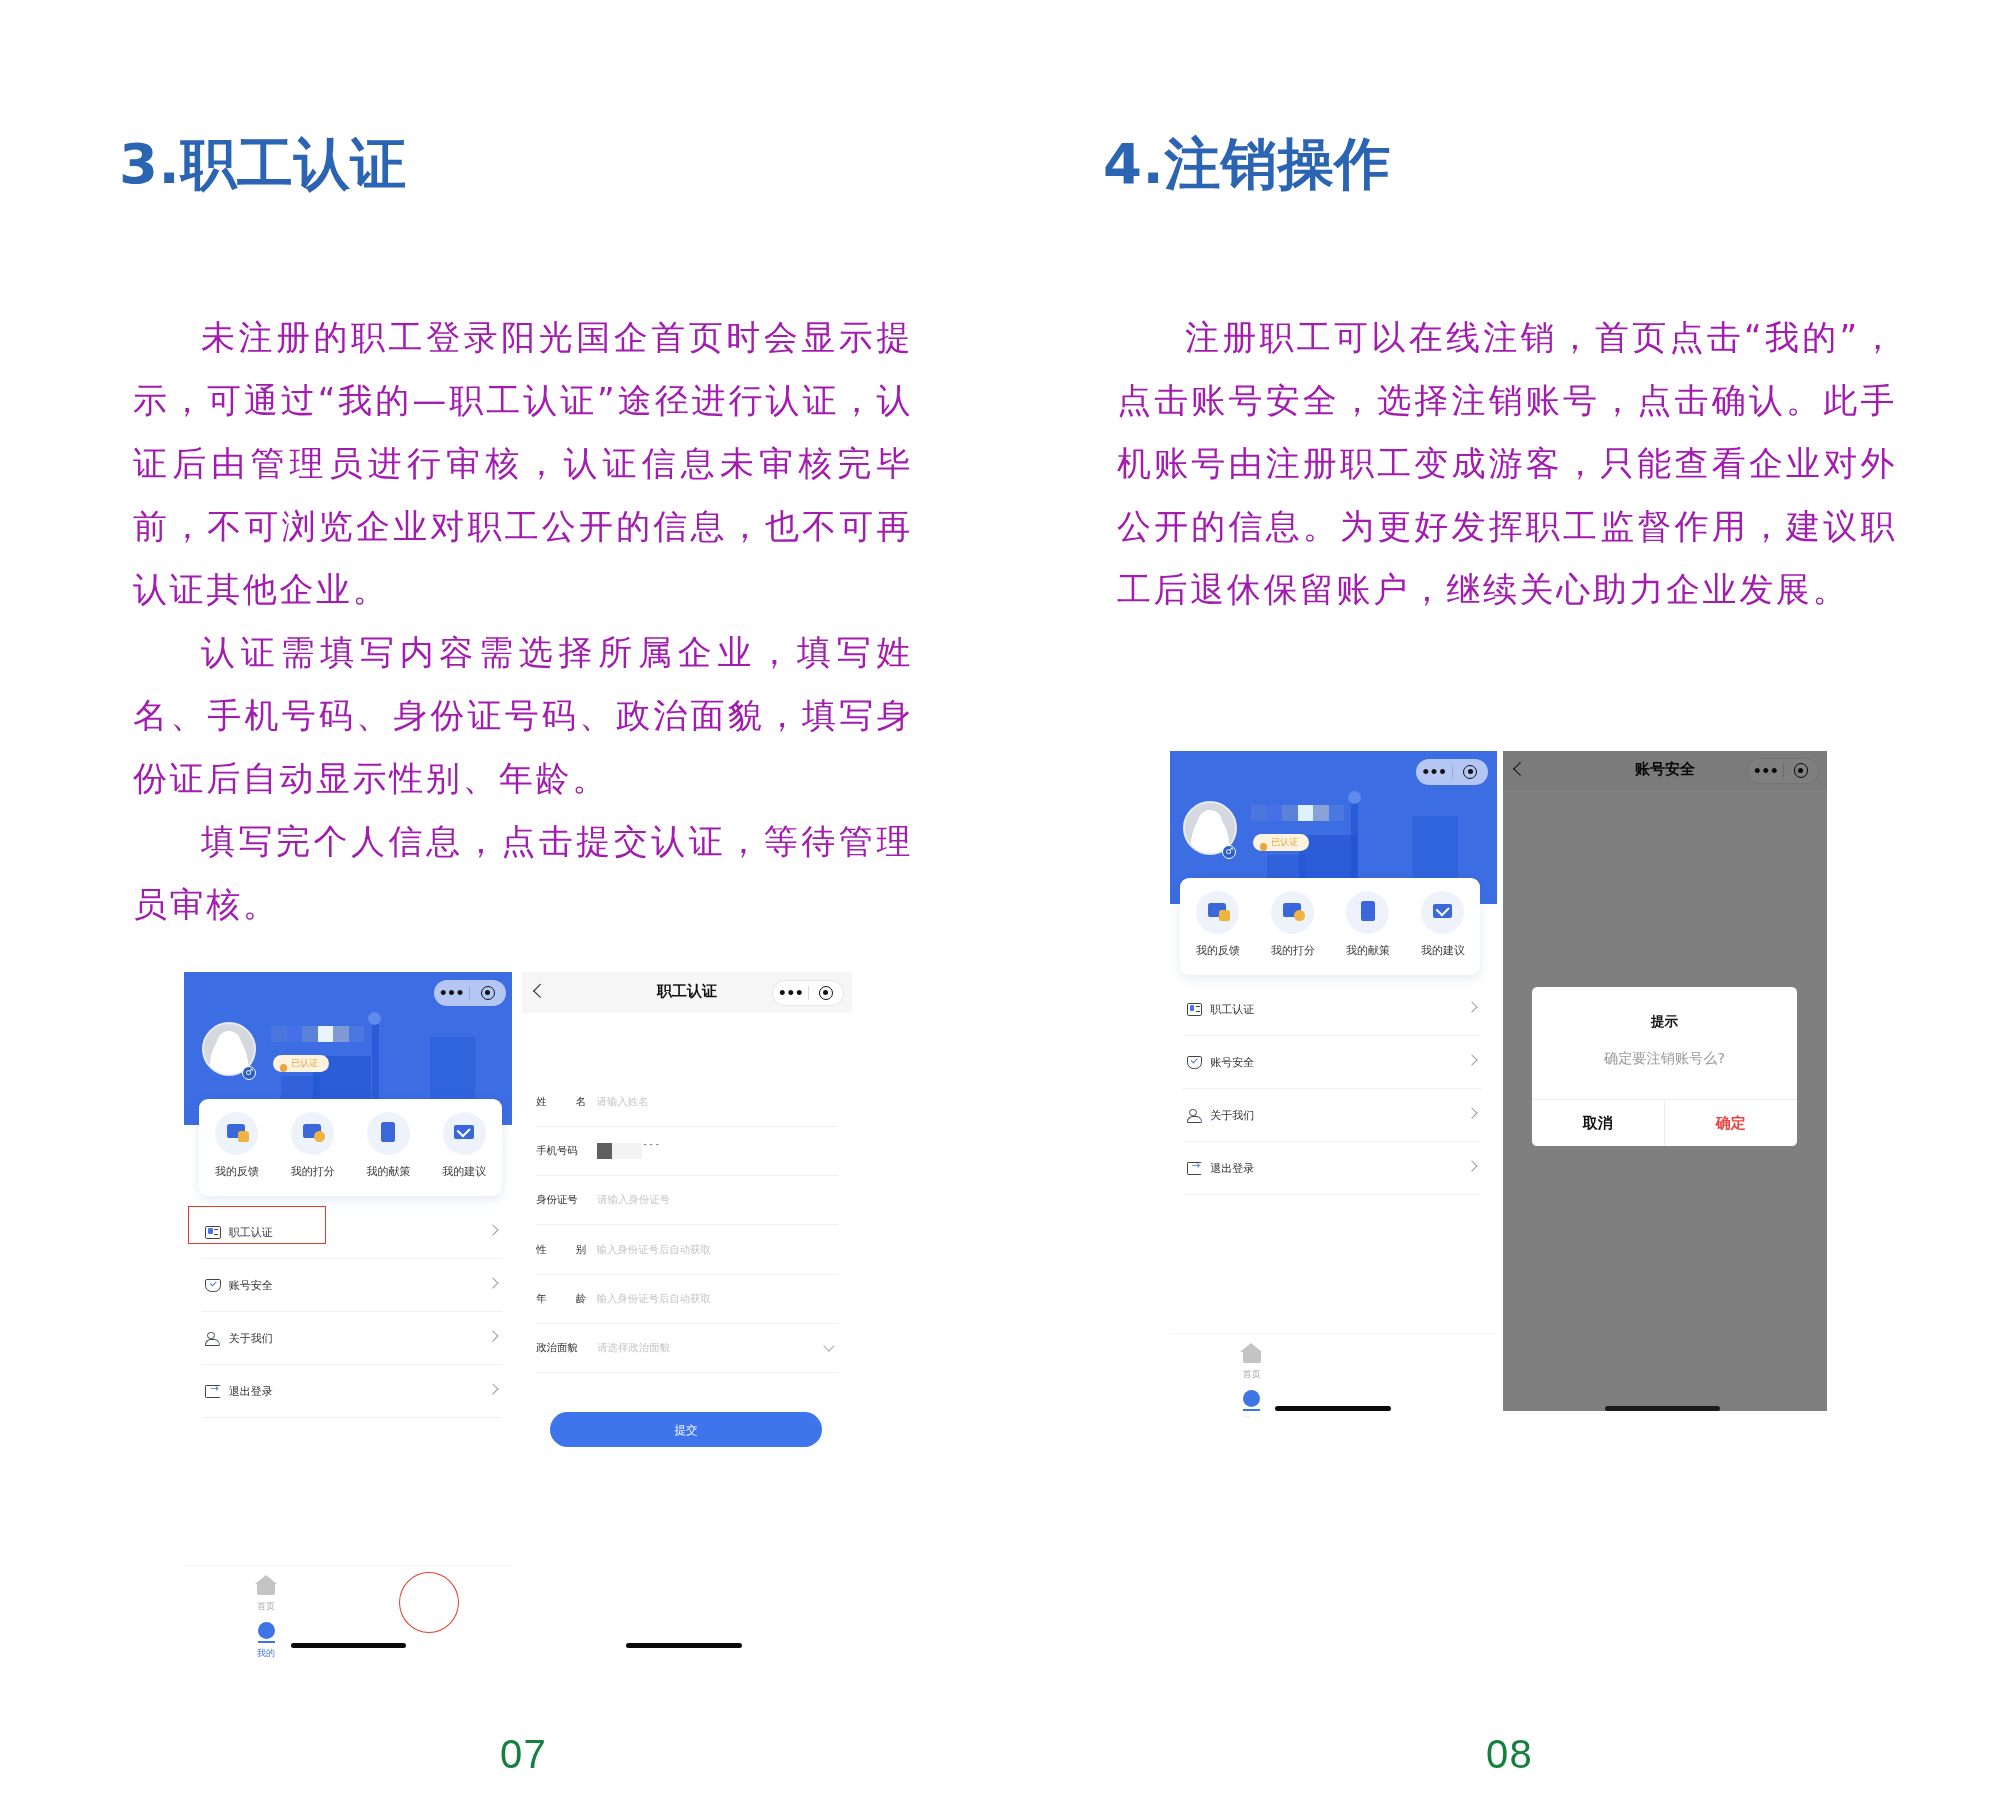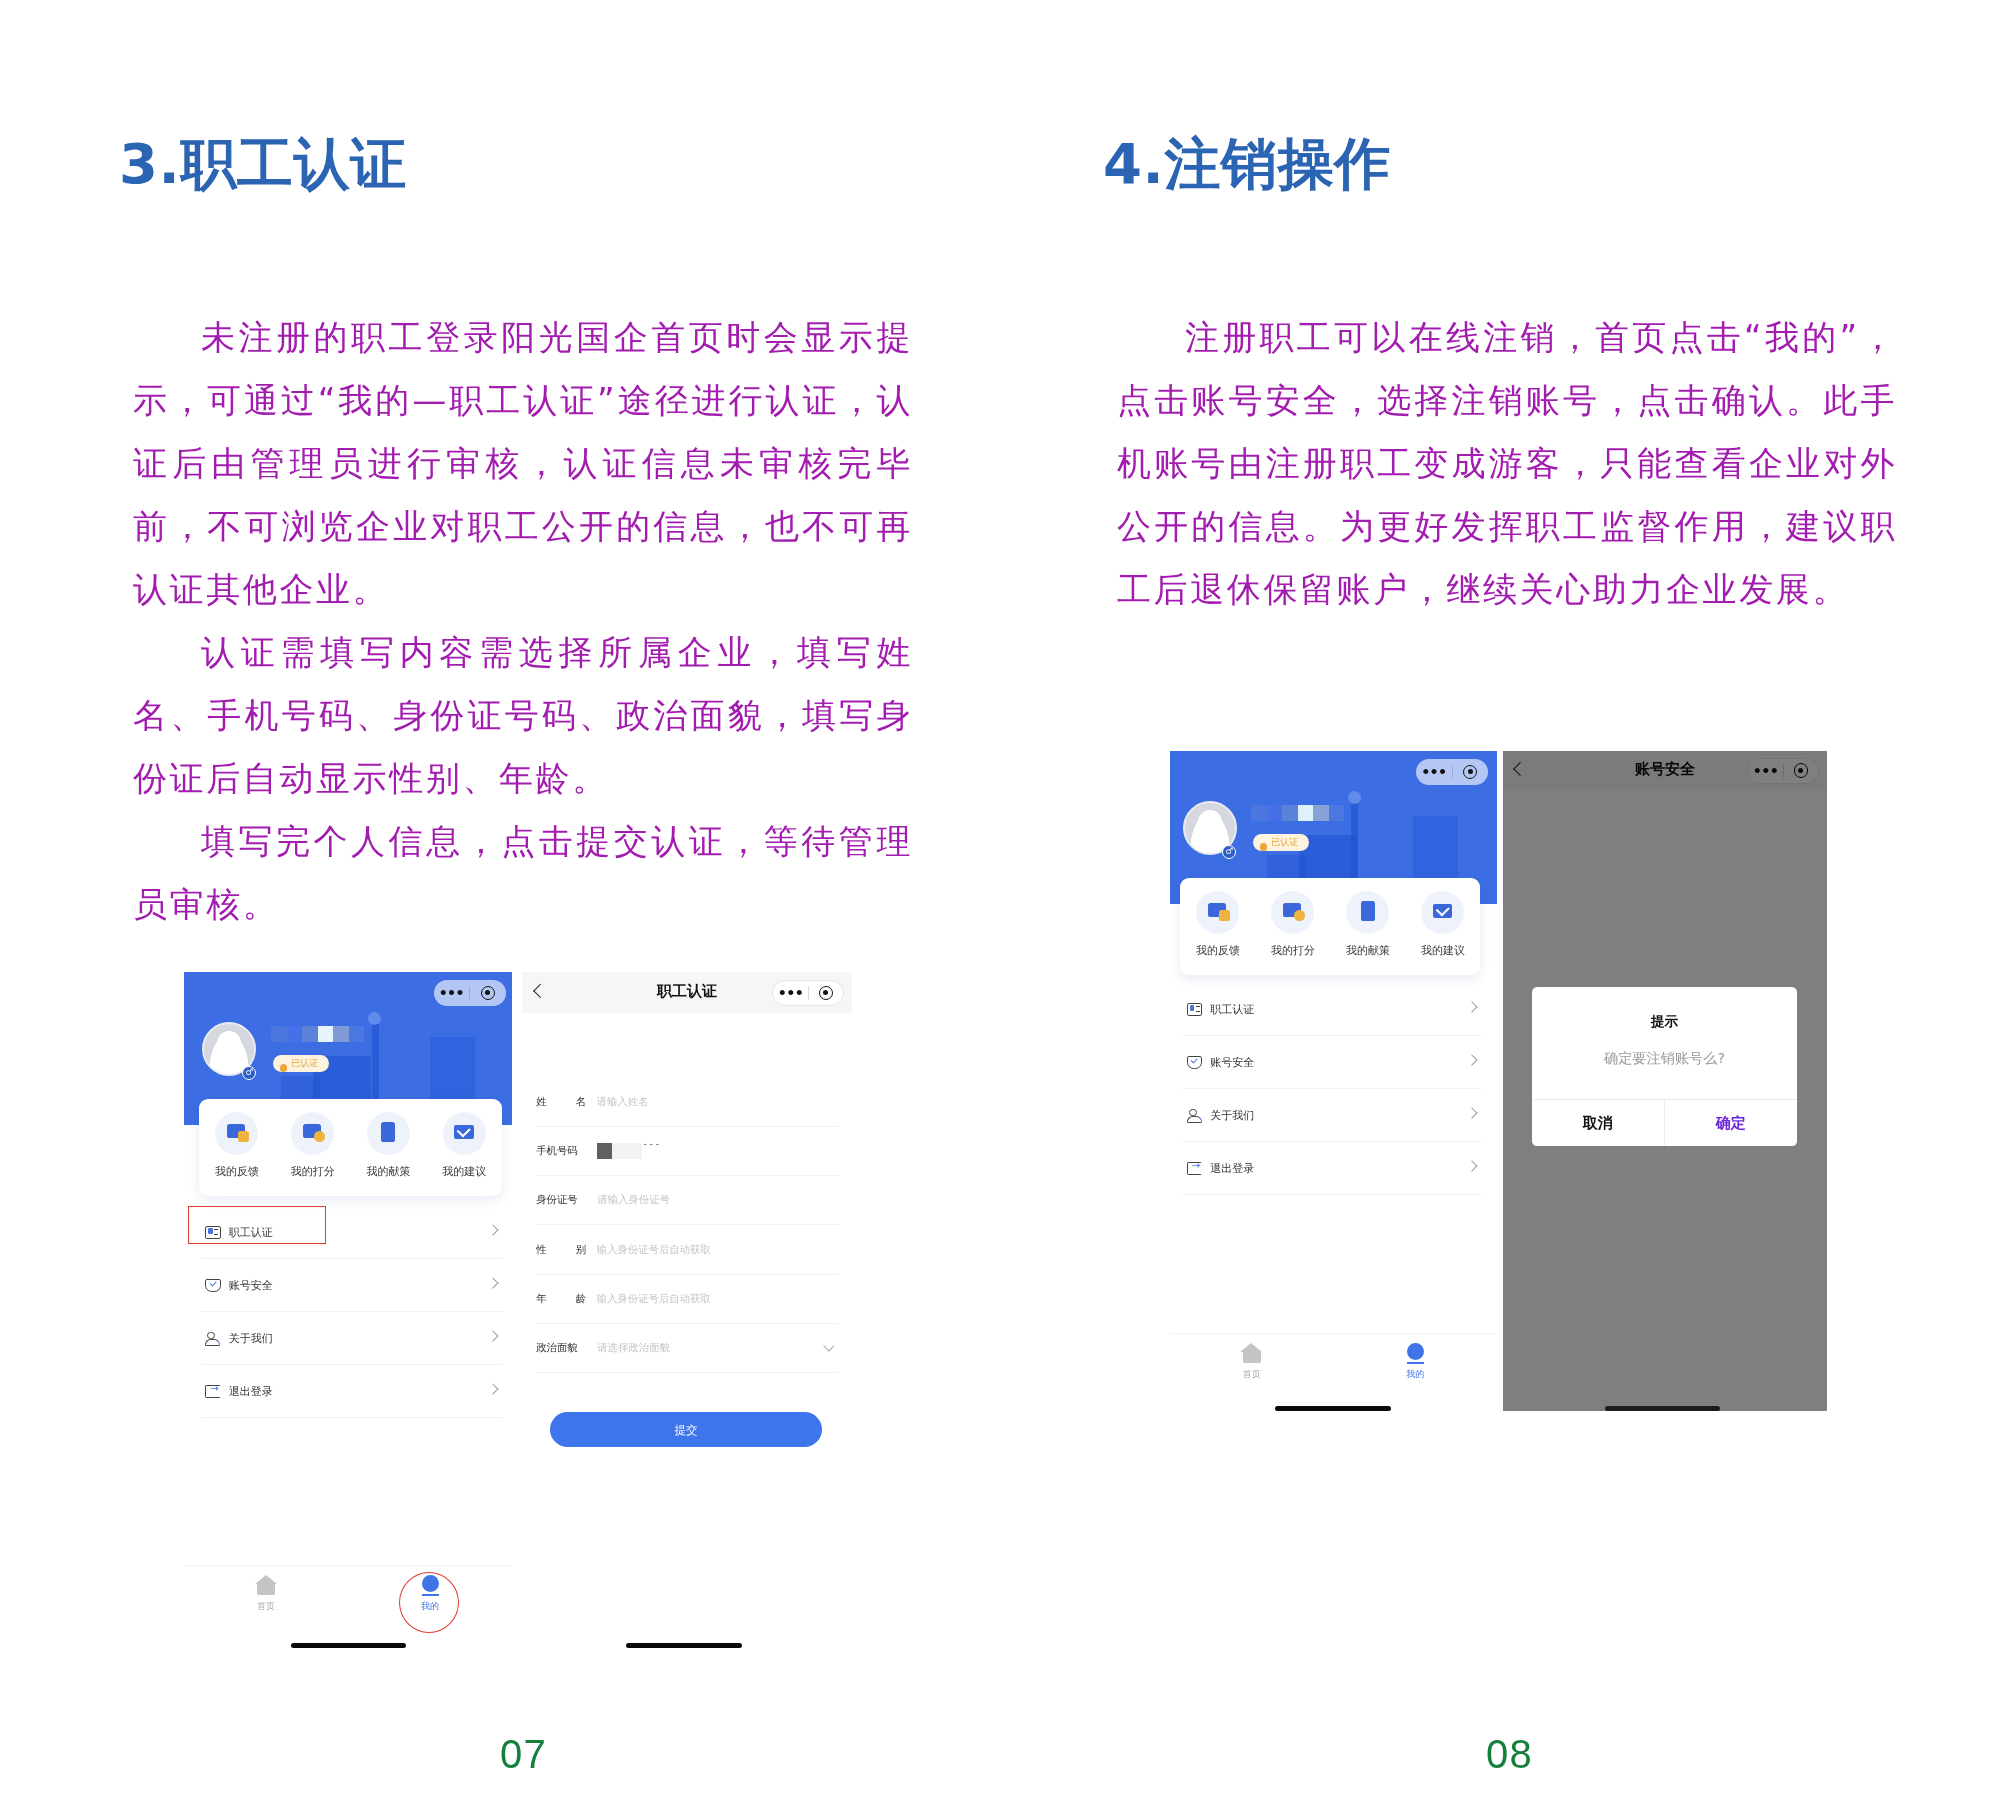--- a/index.html
+++ b/index.html
@@ -49,21 +49,21 @@
   .ic-card:after { content: ""; position: absolute; right: 1.9px; top: 2.6px; width: 3.9px; height: 3.9px; border-top: 1.3px solid #444; border-bottom: 1.3px solid #444; }
   .ic-shield { border: 1.6px solid #444; border-radius: 1.9px 1.9px 6.5px 6.5px; }
   .ic-shield:after { content: ""; position: absolute; left: 3.2px; top: 1.9px; width: 5.2px; height: 2.6px; border-left: 1.3px solid #4a74dd; border-bottom: 1.3px solid #4a74dd; transform: rotate(-45deg); }
   .ic-users:before { content: ""; position: absolute; left: 1.9px; top: 0; width: 5.8px; height: 5.8px; border-radius: 50%; border: 1.6px solid #444; }
   .ic-users:after { content: ""; position: absolute; left: 0; top: 7.1px; width: 13px; height: 5.8px; border-radius: 5.8px 5.8px 1.3px 1.3px; border: 1.6px solid #444; border-right-color: #4a74dd; }
   .ic-exit { border: 1.6px solid #444; border-radius: 1.9px; border-right-color: transparent; }
   .ic-exit:after { content: "→"; position: absolute; left: 3.9px; top: -3.2px; font-size: 10.4px; color: #4a74dd; }
   .menu-label { font-size: 11px; color: #333; }
   .chev { position: absolute; right: 5.2px; top: 20px; width: 7.8px; height: 7.8px; border-right: 1.3px solid #999; border-top: 1.3px solid #999; transform: rotate(45deg); }
 
-  .tabbar { position: absolute; left: 0; width: 100%; border-top: 1.3px solid #f3f3f3; display: flex; }
+  .tabbar { position: absolute; left: 0; width: 100%; border-top: 1.3px solid #f3f3f3; display: flex; flex-direction: column; }
   .tab { width: 50%; display: flex; flex-direction: column; align-items: center; padding-top: 9px; }
   .tab-home { width: 23px; height: 21px; position: relative; }
   .tab-home:before { content: ""; position: absolute; left: 0; top: 0; width: 0; height: 0; border-left: 11.6px solid transparent; border-right: 11.6px solid transparent; border-bottom: 9px solid #c4c4c4; }
   .tab-home:after { content: ""; position: absolute; left: 2.6px; top: 8.4px; width: 18px; height: 11.6px; background: #c4c4c4; border-radius: 0 0 1.9px 1.9px; }
   .tab-me { width: 23px; height: 21px; position: relative; }
   .tab-me:before { content: ""; position: absolute; left: 3.2px; top: 0; width: 17px; height: 17px; border-radius: 50%; background: #3e74e6; }
   .tab-me:after { content: ""; position: absolute; left: 3.2px; top: 19px; width: 17px; height: 1.9px; background: #3e74e6; }
   .tab-label { font-size: 9px; margin-top: 3.9px; color: #aaa; }
   .tab-label.active { color: #3e74e6; }
   .home-ind { position: absolute; height: 4.5px; border-radius: 2.6px; background: #0a0a0a; }
@@ -87,21 +87,21 @@
 
   .submit-btn { position: absolute; height: 35px; border-radius: 17.5px; background: #3e74ec; color: #fff; font-size: 11.6px; line-height: 35px; text-align: center; border: none; }
 
   .dim-overlay { position: absolute; left: 0; top: 0; width: 100%; height: 100%; background: rgba(0,0,0,0.5); }
   .dialog { position: absolute; background: #fff; border-radius: 5.2px; overflow: hidden; }
   .dialog-title { text-align: center; font-size: 13.6px; font-weight: bold; color: #111; margin-top: 26px; }
   .dialog-msg { text-align: center; font-size: 14.2px; color: #999; margin-top: 18px; }
   .dialog-actions { position: absolute; left: 0; bottom: 0; width: 100%; height: 47px; border-top: 0.6px solid #ececec; display: flex; }
   .dialog-actions button { width: 50%; background: #fff; border: none; font-size: 15px; font-weight: bold; font-family: inherit; }
   .dialog-actions .cancel { color: #111; border-right: 0.6px solid #ececec; }
-  .dialog-actions .ok { color: #6d28d9; }
+  .dialog-actions .ok { color: #ef4444; }
 </style>
 </head>
 <body>
 
 <div class="section-title" style="left:119px; top:136px;">3.职工认证</div>
 
 <div class="body-text" style="left:133px; top:306px; width:780px;">
   <p>未注册的职工登录阳光国企首页时会显示提示，可通过“我的—职工认证”途径进行认证，认证后由管理员进行审核，认证信息未审核完毕前，不可浏览企业对职工公开的信息，也不可再认证其他企业。</p>
   <p>认证需填写内容需选择所属企业，填写姓名、手机号码、身份证号码、政治面貌，填写身份证后自动显示性别、年龄。</p>
   <p>填写完个人信息，点击提交认证，等待管理员审核。</p>

